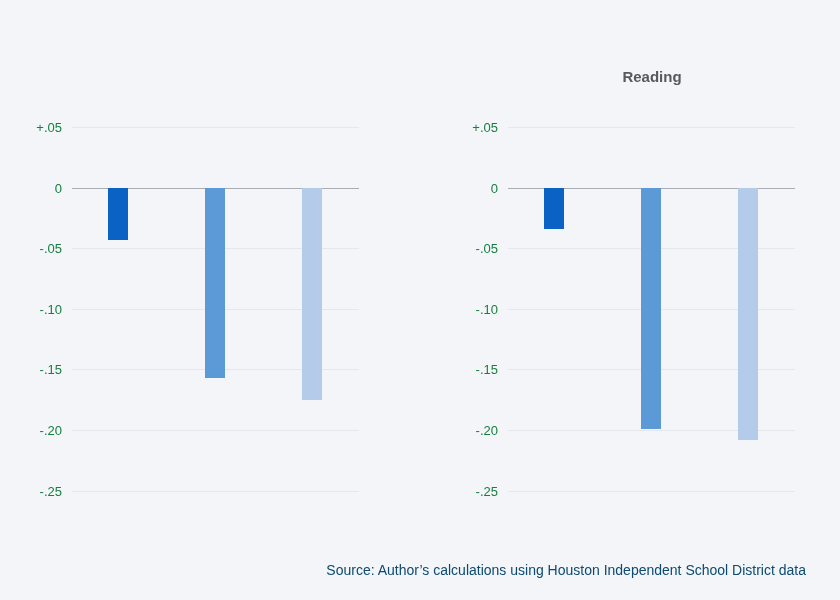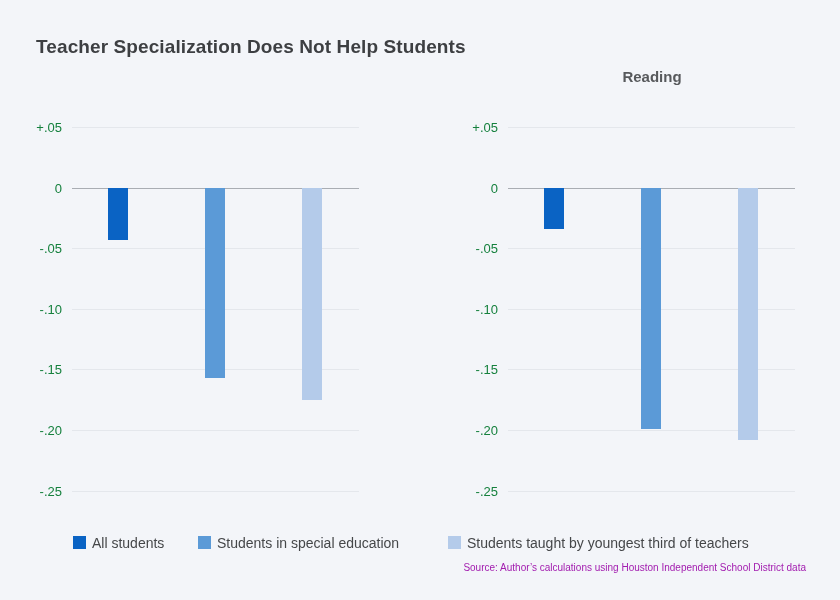--- a/index.html
+++ b/index.html
@@ -52,29 +52,28 @@
   .legend-item{position:absolute;top:0;height:18px;}
   .legend-swatch{
     position:absolute;left:0;top:2px;width:13px;height:13px;
   }
   .legend-label{
     position:absolute;left:19px;top:1px;
     font-size:14px;color:#454749;white-space:nowrap;
   }
   .source-note{
     position:absolute;right:34px;top:562px;
-    font-size:10px;color:#a21caf;
+    font-size:14px;color:#0c4a6e;
   }
 </style>
 </head>
 <body>
 
 <div class="page">
 
-  <h1 class="chart-title">Teacher Specialization Does Not Help Students</h1>
 
   <div class="panel-title reading">Reading</div>
 
 
   <div class="plot math">
     <div class="plot-area">
         <div class="gridline" style="top: 7px;"></div>
         <div class="gridline zero" style="top: 67.6px;"></div>
         <div class="gridline" style="top: 128.2px;"></div>
         <div class="gridline" style="top: 188.8px;"></div>
@@ -109,30 +108,16 @@
       </div>
   <div class="tick-label" style="top: 1px;">+.05</div>
       <div class="tick-label" style="top: 61.6px;">0</div>
       <div class="tick-label" style="top: 122.2px;">-.05</div>
       <div class="tick-label" style="top: 182.8px;">-.10</div>
       <div class="tick-label" style="top: 243.4px;">-.15</div>
       <div class="tick-label" style="top: 304px;">-.20</div>
       <div class="tick-label" style="top: 364.6px;">-.25</div>
     </div>
 
-  <div class="legend">
-    <div class="legend-item" style="left:73px">
-      <span class="legend-swatch" style="background: rgb(10, 99, 196);"></span>
-      <span class="legend-label">All students</span>
-    </div>
-    <div class="legend-item" style="left:198px">
-      <span class="legend-swatch" style="background: rgb(91, 154, 215);"></span>
-      <span class="legend-label">Students in special education</span>
-    </div>
-    <div class="legend-item" style="left:448px">
-      <span class="legend-swatch" style="background: rgb(180, 203, 234);"></span>
-      <span class="legend-label">Students taught by youngest third of teachers</span>
-    </div>
-  </div>
 
   <div class="source-note">Source: Author’s calculations using Houston Independent School District data</div>
 
 </div>
 
 </body></html>

